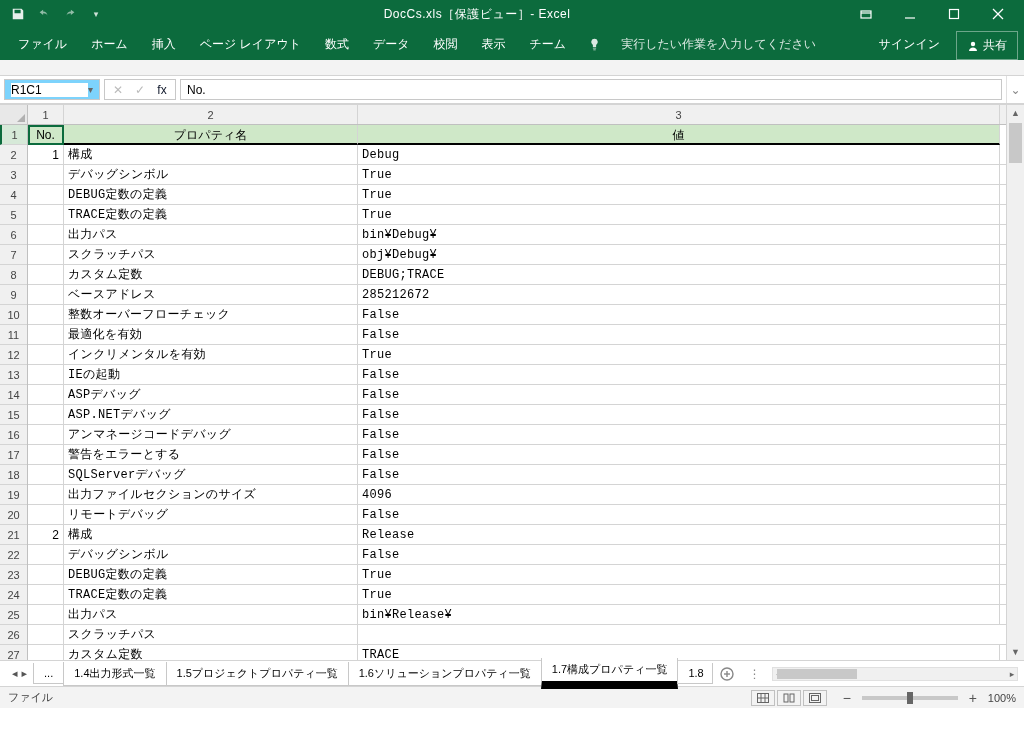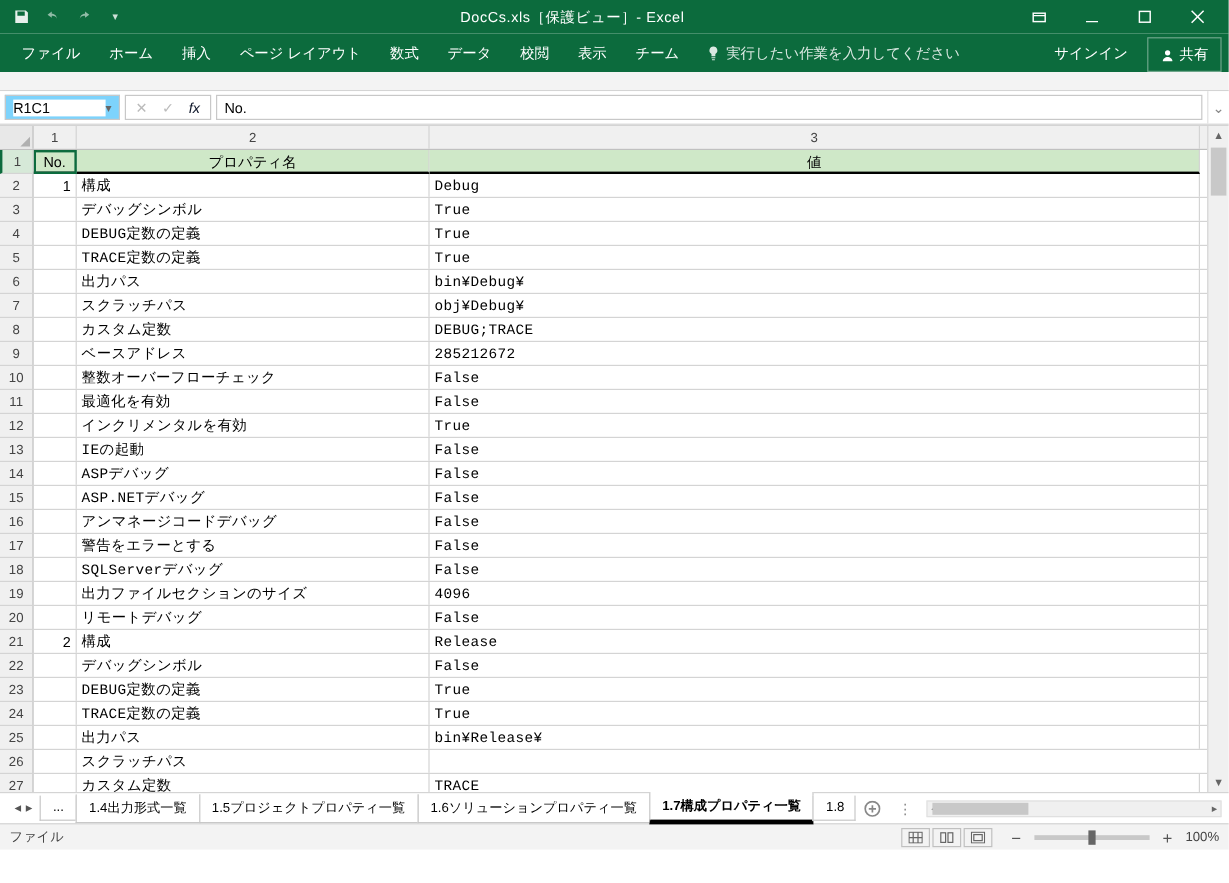--- a/index.html
+++ b/index.html
@@ -7,34 +7,34 @@
 .titlebar{background:#0c6b3d;height:28px;display:flex;align-items:center;color:#fff;padding:0 6px}
 .titlebar .qat{display:flex;align-items:center;gap:2px}
 .titlebar .qat-btn{width:24px;height:22px;display:flex;align-items:center;justify-content:center;color:#fff;opacity:.9;cursor:pointer}
 .titlebar .qat-btn svg{width:14px;height:14px;fill:currentColor}
 .titlebar .title{flex:1;text-align:center;font-size:12px;letter-spacing:.5px}
 .titlebar .winctrl{display:flex;gap:4px}
 .titlebar .winctrl .wbtn{width:40px;height:22px;display:flex;align-items:center;justify-content:center;cursor:pointer}
 .titlebar .winctrl .wbtn svg{width:12px;height:12px;stroke:#fff;stroke-width:1.2;fill:none}
 .ribbon-tabs{background:#0c6b3d;height:32px;display:flex;align-items:flex-end;padding:0 6px 0 6px;color:#fff;font-size:12px}
 .ribbon-tabs .tab{padding:7px 12px;cursor:pointer}
-.ribbon-tabs .tellme{display:flex;align-items:center;gap:4px;opacity:.85;padding:7px 10px}
+.ribbon-tabs .tellme{display:flex;align-items:center;gap:20px;opacity:.85;padding:7px 10px}
 .ribbon-tabs .tellme svg{width:13px;height:13px;fill:currentColor}
 .ribbon-tabs .spacer{flex:1}
 .ribbon-tabs .signin{padding:7px 10px;cursor:pointer}
 .ribbon-tabs .share{padding:5px 10px;display:flex;align-items:center;gap:4px;border:1px solid rgba(255,255,255,.4);margin-left:6px;cursor:pointer}
 .ribbon-tabs .share svg{width:12px;height:12px;fill:currentColor}
 .ribbon-border{height:16px;background:#f3f3f3;border-bottom:1px solid #d4d4d4}
 .formula-bar{height:28px;display:flex;align-items:stretch;border-bottom:1px solid #d4d4d4;background:#fff}
 .namebox{width:96px;border:1px solid #c8c8c8;margin:3px 4px;display:flex;align-items:center;padding:0 6px;background:#7dd3fc}
 .namebox input{border:none;outline:none;width:100%;font-size:12px}
 .namebox .dd{color:#666;font-size:10px}
 .fb-btns{display:flex;align-items:center;border:1px solid #c8c8c8;margin:3px 0;padding:0 2px;background:#fff}
 .fb-btns .fbtn{width:22px;display:flex;align-items:center;justify-content:center;color:#bbbbbb}
-.fb-btns .fbtn.fx{font-style:italic;color:#0f172a}
+.fb-btns .fbtn.fx{color:#0f172a}
 .formula-input{flex:1;border:1px solid #c8c8c8;margin:3px 4px;padding:0 6px;display:flex;align-items:center;background:#fff}
 .formula-input input{border:none;outline:none;width:100%;font-size:12px}
 .formula-dd{width:18px;border-left:1px solid #e0e0e0;display:flex;align-items:center;justify-content:center;color:#888}
 .sheet-area{display:flex;height:556px;border-top:1px solid #d4d4d4}
 .col-headers{height:20px;display:flex;background:#f0f0f0;border-bottom:1px solid #c0c0c0}
 .corner{width:28px;border-right:1px solid #c0c0c0;background:#e8e8e8;position:relative}
 .corner::after{content:"";position:absolute;right:2px;bottom:2px;width:0;height:0;border-right:8px solid #b0b0b0;border-top:8px solid transparent}
 .ch{text-align:center;border-right:1px solid #d4d4d4;color:#444;font-size:11px;line-height:20px}
 .ch.c1{width:36px}
 .ch.c2{width:294px}
@@ -56,21 +56,21 @@
 .mono{font-family:"MS Gothic","Courier New",monospace;letter-spacing:.3px}
 .scrollv{width:18px;background:#f0f0f0;border-left:1px solid #d4d4d4;display:flex;flex-direction:column}
 .scrollv .arrow{height:16px;display:flex;align-items:center;justify-content:center;color:#666;font-size:9px;cursor:pointer}
 .scrollv .track{flex:1;position:relative}
 .scrollv .thumb{position:absolute;left:2px;right:2px;top:2px;height:40px;background:#c8c8c8;border-radius:0}
 .sheet-wrap{flex:1;display:flex;flex-direction:column}
 .tabs-strip{height:26px;display:flex;align-items:center;border-top:1px solid #d4d4d4;background:#fff;padding-left:6px}
 .tabs-nav{display:flex;gap:4px;color:#555;padding:0 6px}
 .tabs-nav .navb{cursor:pointer;font-size:11px}
 .sheet-tab{padding:4px 10px;border:1px solid #c8c8c8;border-top:none;background:#fff;font-size:11px;cursor:pointer;margin-right:-1px}
-.sheet-tab.active{background:#fff;border-bottom:4px solid #000000;font-weight:700}
+.sheet-tab.active{background:#fff;border-bottom:8px solid #000000;font-weight:400}
 .sheet-tab.trunc{max-width:36px;overflow:hidden;text-overflow:clip}
 .tabs-add{padding:0 8px;color:#888;cursor:pointer;display:flex;align-items:center}
 .tabs-add svg{width:14px;height:14px;stroke:#888;stroke-width:1.4;fill:none}
 .tabs-strip .hscroll{flex:1;margin:0 6px;height:14px;background:#f0f0f0;position:relative;border:1px solid #e0e0e0}
 .tabs-strip .hscroll .hthumb{position:absolute;left:4px;width:80px;top:1px;bottom:1px;background:#c8c8c8}
 .tabs-strip .hscroll .har{width:14px;position:absolute;top:0;bottom:0;display:flex;align-items:center;justify-content:center;color:#666;font-size:9px;cursor:pointer}
 .tabs-strip .hscroll .har.l{left:-2px}
 .tabs-strip .hscroll .har.r{right:-2px}
 .statusbar{height:22px;background:#f3f3f3;border-top:1px solid #d4d4d4;display:flex;align-items:center;padding:0 8px;font-size:11px;color:#444}
 .statusbar .spacer{flex:1}

